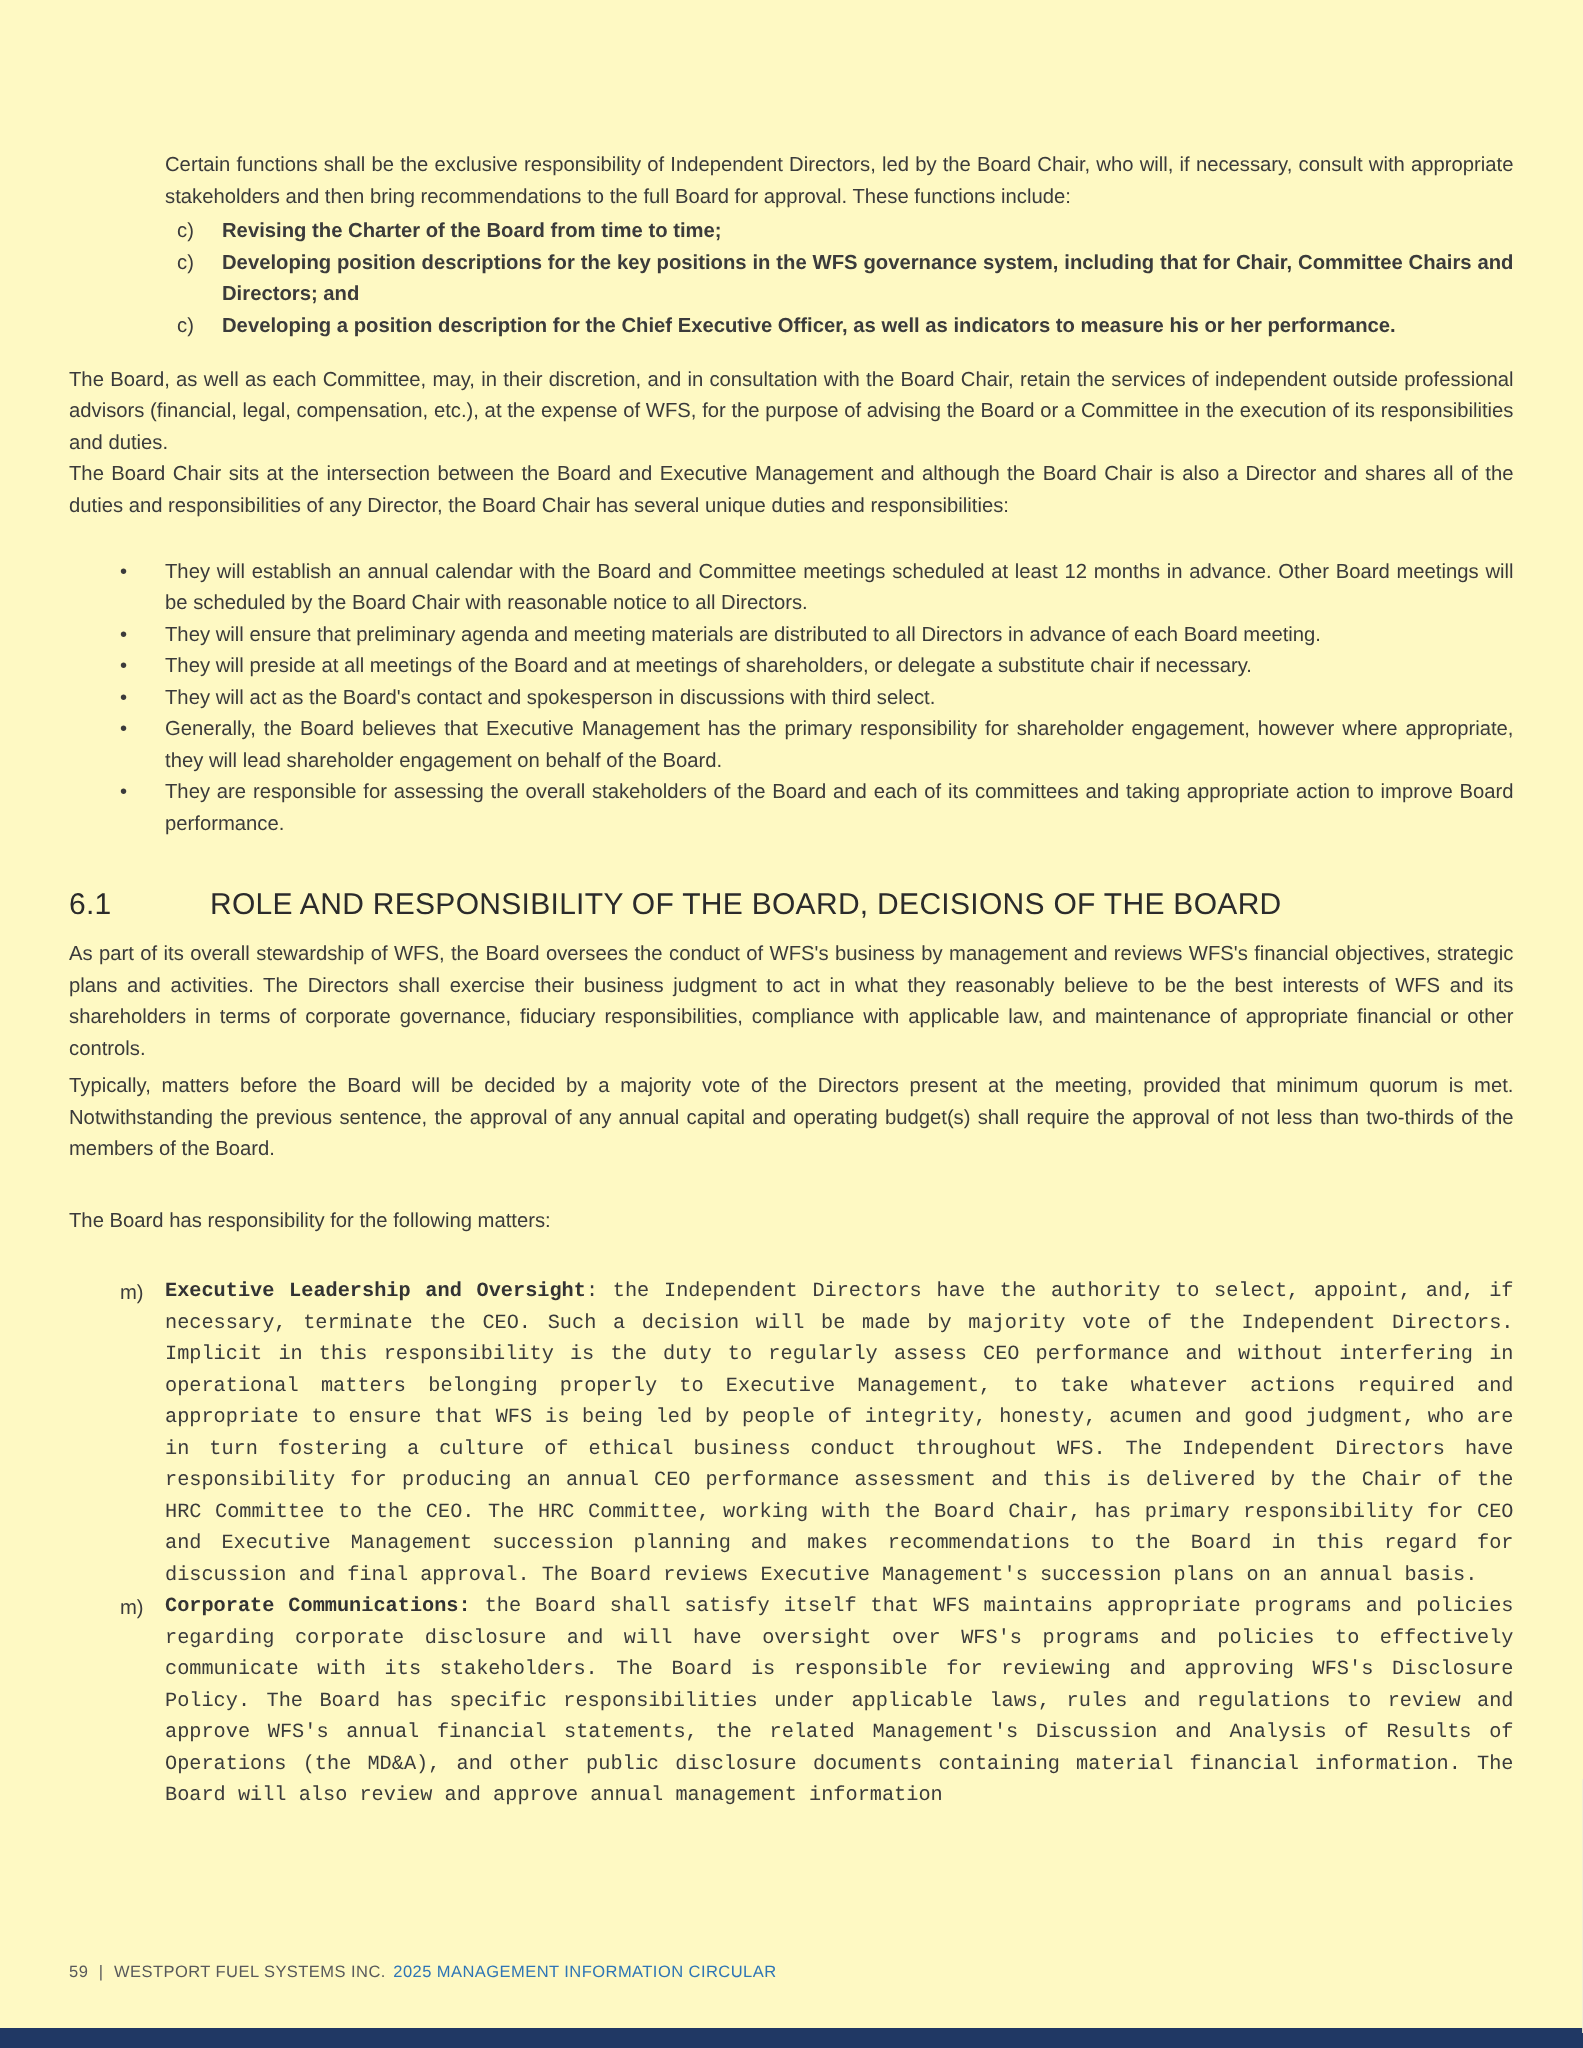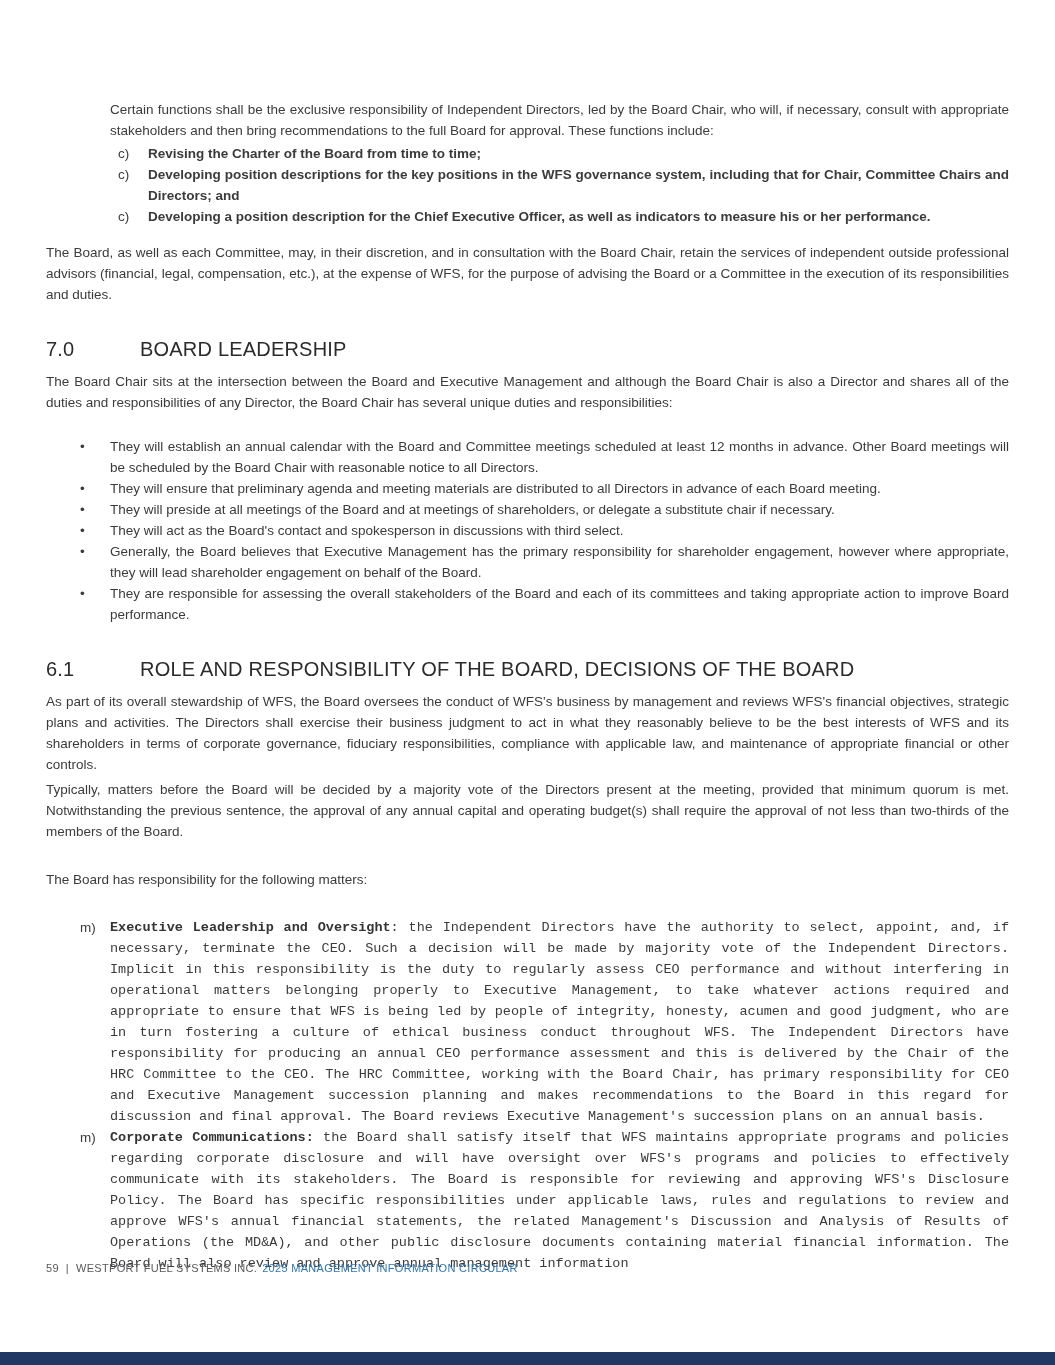--- a/index.html
+++ b/index.html
@@ -1,21 +1,21 @@
 <!DOCTYPE html>
 <html><head>
 <meta charset="utf-8">
 <style>
   html, body { margin: 0; padding: 0; background: #e8e8e8; }
   .page {
     position: relative;
     width: 1055px;
     height: 1365px;
     margin: 0 auto;
-    background: #ffffff;
+    background: #fef9c3;
     font-family: "Liberation Sans", sans-serif;
     color: #3b3b3b;
     overflow: hidden;
   }
   .content {
     position: absolute;
     top: 99px;
     left: 46px;
     width: 963px;
     font-size: 13.5px;
@@ -52,21 +52,21 @@
 
   .m-list { margin-top: 27px; }
   .m-item { display: flex; padding-left: 34px; }
   .m-marker { flex: 0 0 30px; }
   .m-text { flex: 1; text-align: justify; font-family: Liberation Mono, monospace; }
   .m-text b { font-weight: 700; color: #333333; }
 
   .footer {
     position: absolute;
     left: 46px;
-    top: 1261px;
+    top: 1308px;
     font-size: 11px;
     line-height: 14px;
     color: #58595b;
     letter-spacing: 0.3px;
     white-space: nowrap;
   }
   .footer .sep { margin: 0 7px; color: #58595b; }
   .footer .company { margin-right: 5px; }
   .footer .circular { color: #2e75b6; }
 
@@ -98,23 +98,20 @@
         </div>
         <div class="c-item">
           <span class="c-marker">c)</span>
           <span class="c-text">Developing a position description for the Chief Executive Officer, as well as indicators to measure his or her performance.</span>
         </div>
       </div>
     </div>
 
     <p class="closing-para">The Board, as well as each Committee, may, in their discretion, and in consultation with the Board Chair, retain the services of independent outside professional advisors (financial, legal, compensation, etc.), at the expense of WFS, for the purpose of advising the Board or a Committee in the execution of its responsibilities and duties.</p>
 
-    <h2 class="section-heading">
-      <span class="sec-num">7.0</span><span>BOARD LEADERSHIP</span>
-    </h2>
     <p>The Board Chair sits at the intersection between the Board and Executive Management and although the Board Chair is also a Director and shares all of the duties and responsibilities of any Director, the Board Chair has several unique duties and responsibilities:</p>
 
     <div class="bullet-list">
       <div class="bullet-item">
         <span class="bullet-marker">•</span>
         <span class="bullet-text">They will establish an annual calendar with the Board and Committee meetings scheduled at least 12 months in advance. Other Board meetings will be scheduled by the Board Chair with reasonable notice to all Directors.</span>
       </div>
       <div class="bullet-item">
         <span class="bullet-marker">•</span>
         <span class="bullet-text">They will ensure that preliminary agenda and meeting materials are distributed to all Directors in advance of each Board meeting.</span>

